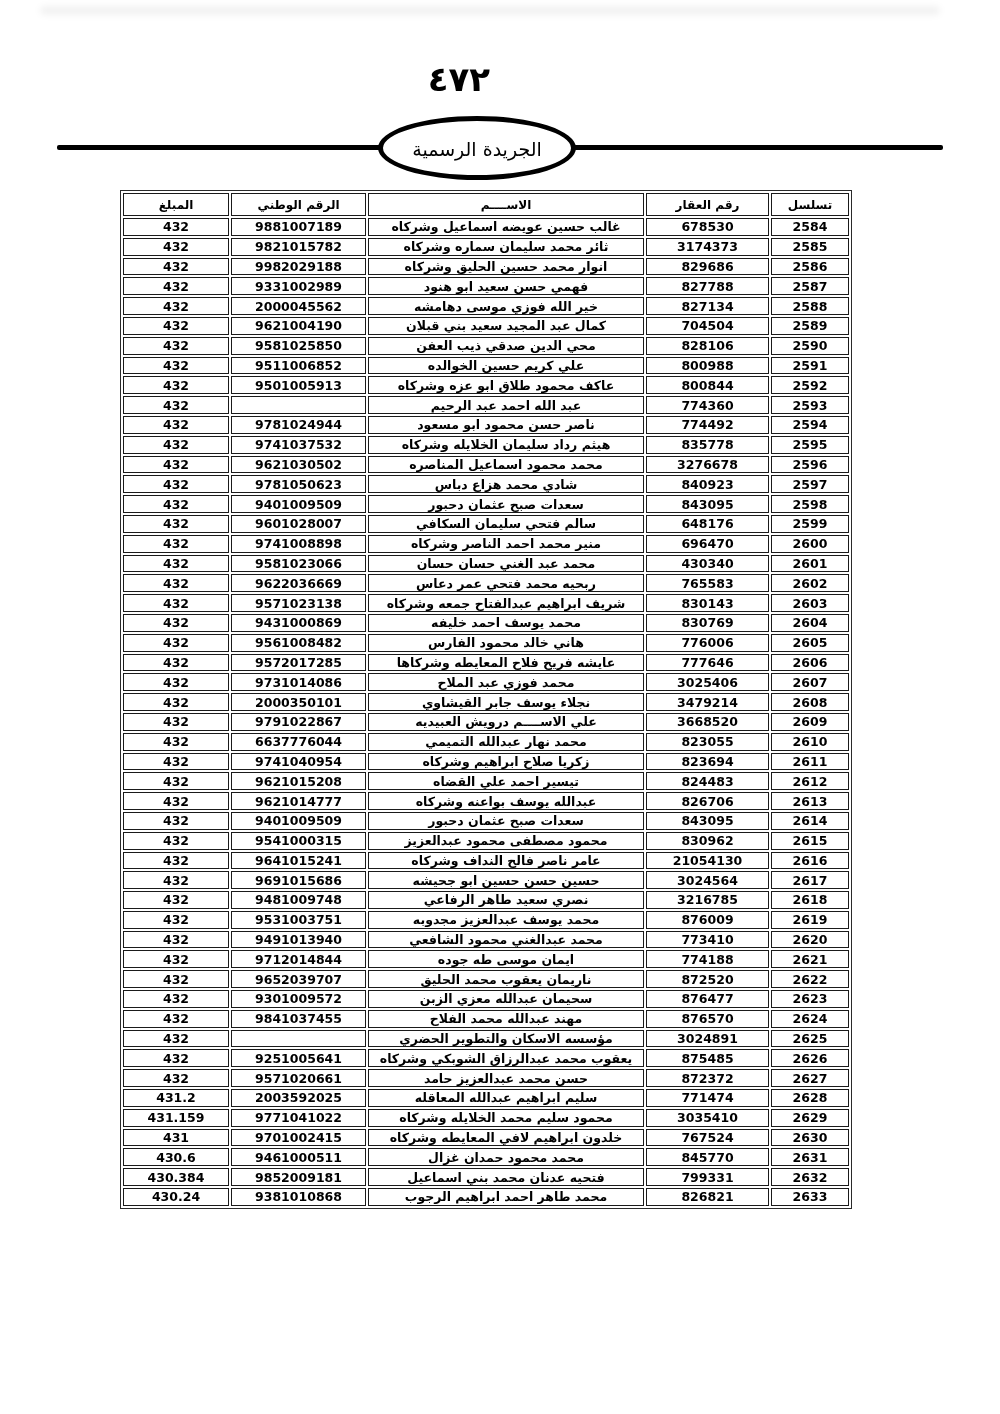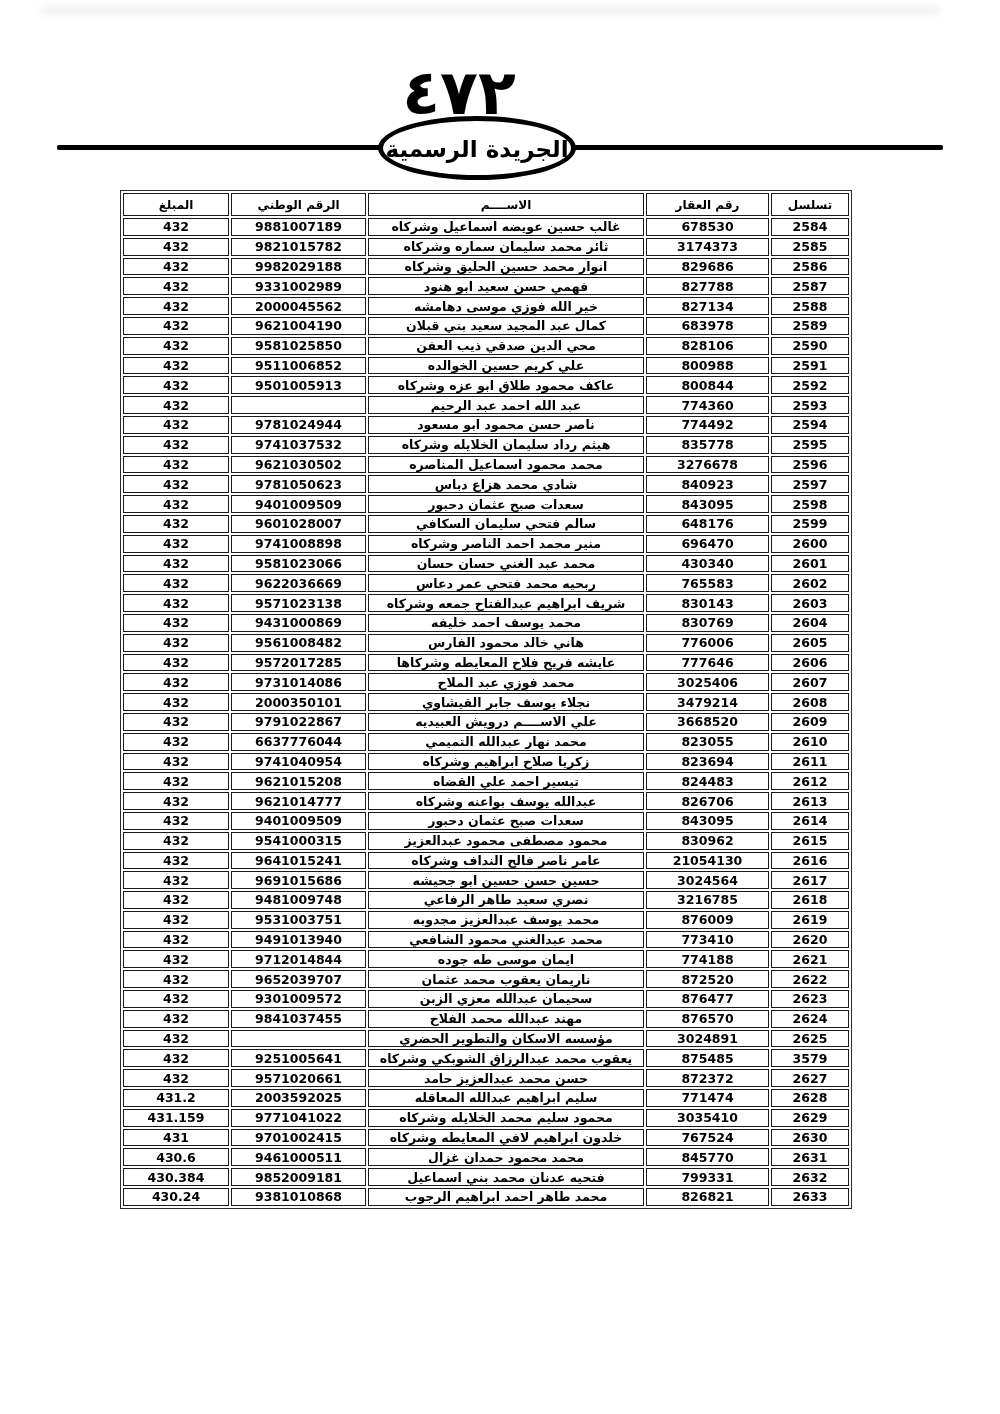--- a/index.html
+++ b/index.html
@@ -12,34 +12,34 @@
     overflow:hidden;
   }
   
   .scan-artifact{
     position:absolute;top:6px;left:40px;width:900px;height:9px;
     background:rgba(0,0,0,0.05);filter:blur(3px);border-radius:5px;
   }
   .page-number{
     position:absolute;top:62px;left:0;width:918px;
     text-align:center;
-    font-size:62px;font-weight:bold;line-height:1;
+    font-size:34px;font-weight:bold;line-height:1;
     letter-spacing:2px;
   }
   .rule-line{
     position:absolute;top:145px;left:57px;width:886px;height:5px;
     background:#000;border-radius:2px;
   }
   .gazette-oval{
     position:absolute;top:116px;left:378px;width:188px;height:54px;
     background:#fff;border:5px solid #000;border-radius:50%;
     display:flex;align-items:center;justify-content:center;
   }
   .gazette-oval span{
-    font-size:23px;font-weight:bold;white-space:nowrap;padding-top:2px;
+    font-size:19px;font-weight:normal;white-space:nowrap;padding-top:2px;
   }
   .gazette-table{
     position:absolute;top:190px;left:120px;width:716px;
     border-collapse:separate;border-spacing:2px;
     table-layout:fixed;
     direction:rtl;
     border:1px solid #2a2a2a;
     background:#fff;
   }
   .gazette-table th,.gazette-table td{
@@ -112,21 +112,21 @@
       </tr>
       <tr>
         <td class="col-serial">2588</td>
         <td class="col-property_no">827134</td>
         <td class="col-name">خير الله فوزي موسى دهامشه</td>
         <td class="col-national_no">2000045562</td>
         <td class="col-amount">432</td>
       </tr>
       <tr>
         <td class="col-serial">2589</td>
-        <td class="col-property_no">683978</td>
+        <td class="col-property_no">704504</td>
         <td class="col-name">كمال عبد المجيد سعيد بني قبلان</td>
         <td class="col-national_no">9621004190</td>
         <td class="col-amount">432</td>
       </tr>
       <tr>
         <td class="col-serial">2590</td>
         <td class="col-property_no">828106</td>
         <td class="col-name">محي الدين صدقي ذيب العفن</td>
         <td class="col-national_no">9581025850</td>
         <td class="col-amount">432</td>
@@ -344,21 +344,21 @@
       <tr>
         <td class="col-serial">2621</td>
         <td class="col-property_no">774188</td>
         <td class="col-name">ايمان موسى طه جوده</td>
         <td class="col-national_no">9712014844</td>
         <td class="col-amount">432</td>
       </tr>
       <tr>
         <td class="col-serial">2622</td>
         <td class="col-property_no">872520</td>
-        <td class="col-name">ناريمان يعقوب محمد عثمان</td>
+        <td class="col-name">ناريمان يعقوب محمد الحليق</td>
         <td class="col-national_no">9652039707</td>
         <td class="col-amount">432</td>
       </tr>
       <tr>
         <td class="col-serial">2623</td>
         <td class="col-property_no">876477</td>
         <td class="col-name">سحيمان عبدالله معزي الزبن</td>
         <td class="col-national_no">9301009572</td>
         <td class="col-amount">432</td>
       </tr>
@@ -370,21 +370,21 @@
         <td class="col-amount">432</td>
       </tr>
       <tr>
         <td class="col-serial">2625</td>
         <td class="col-property_no">3024891</td>
         <td class="col-name">مؤسسه الاسكان والتطوير الحضري</td>
         <td class="col-national_no"></td>
         <td class="col-amount">432</td>
       </tr>
       <tr>
-        <td class="col-serial">3579</td>
+        <td class="col-serial">2626</td>
         <td class="col-property_no">875485</td>
         <td class="col-name">يعقوب محمد عبدالرزاق الشوبكي وشركاه</td>
         <td class="col-national_no">9251005641</td>
         <td class="col-amount">432</td>
       </tr>
       <tr>
         <td class="col-serial">2627</td>
         <td class="col-property_no">872372</td>
         <td class="col-name">حسن محمد عبدالعزيز حامد</td>
         <td class="col-national_no">9571020661</td>

